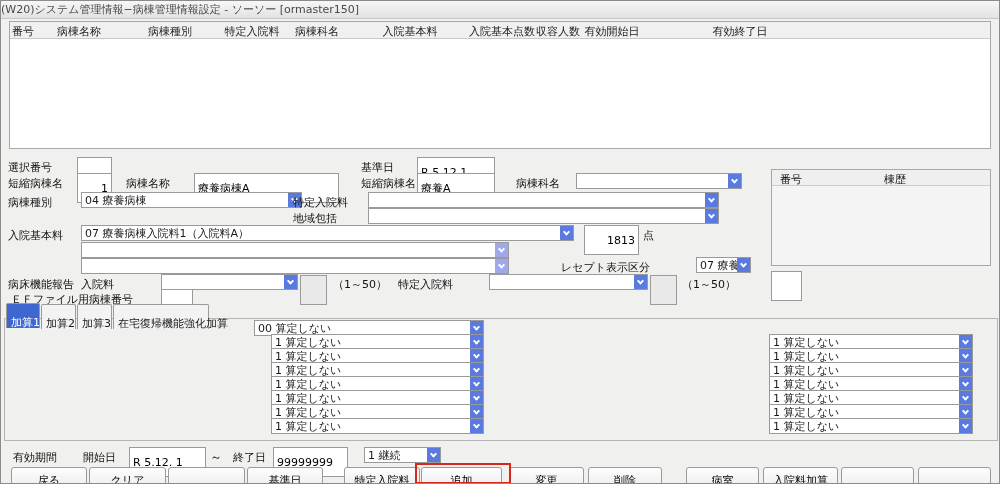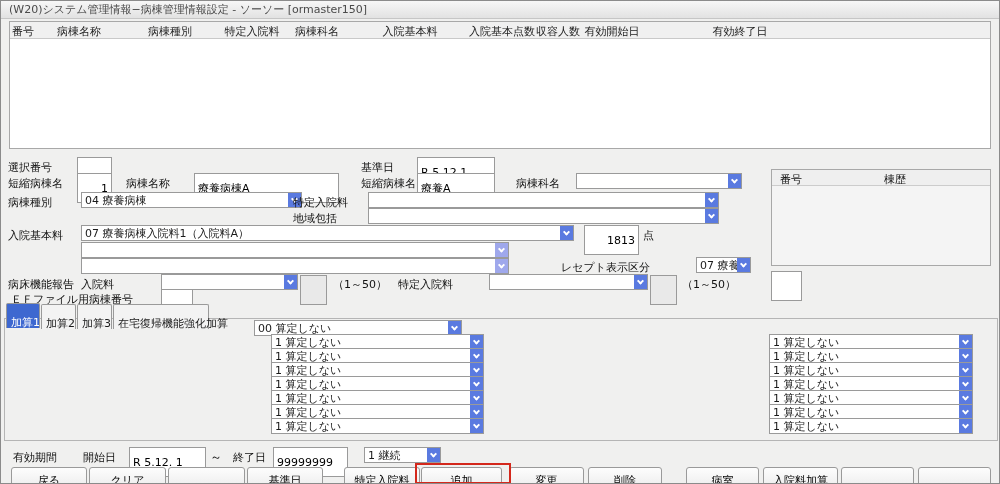--- a/index.html
+++ b/index.html
@@ -6,21 +6,21 @@
   html,body { width:1000px; height:484px; }
   body { font-family: "DejaVu Sans", "Liberation Sans", sans-serif; font-size: 11px; color:#1a1a1a; }
   #win {
     position: relative; width: 1000px; height: 484px;
     background: #f0f0ef; border: 1px solid #8b8b8b; overflow: hidden;
   }
   .titlebar {
     position: absolute; left:0; top:0; width:100%; height:18px;
     background: linear-gradient(#f7f7f7,#e2e2e2);
     border-bottom: 1px solid #c6c6c6;
-    color:#4a4a4a; line-height:18px; padding-left:8px; font-size:11px;
+    color:#4a4a4a; line-height:18px; font-size:11px;
     white-space: nowrap;
   }
   .lbl { position:absolute; white-space:nowrap; color:#111; }
   .inp {
     position:absolute; border:1px solid #9a9a9a; background:#fff;
     font: 11px "DejaVu Sans", sans-serif; padding:14px 3px; height:15px;
   }
   .inp.right { text-align:right; }
   .inp.gray { background:#e9e9e9; }
   
@@ -179,21 +179,21 @@
   <input class="inp" style="left: 160px; top: 288px; width: 32px; height: 14px;">
 
   <div class="tab active" style="left:5px;width:34px">加算1</div>
   <div class="tab" style="left:40px;width:35px">加算2</div>
   <div class="tab" style="left:76px;width:35px">加算3</div>
   <div class="tab" style="left:112px;width:96px">在宅復帰機能強化加算</div>
 
   <div class="panel"></div>
 
   <span class="lbl" style="left:12px;top:322px">看護補助加算</span>
-  <div class="dd" style="left:253px;top:319px;width:208px;z-index:2">
+  <div class="dd" style="left:253px;top:319px;width:230px;z-index:2">
     <span class="dd-val">00 算定しない</span>
     <span class="dd-btn">
         <i class="chev"></i>
       </span>
   </div>
 
   <span class="lbl" style="left:12px;top:336px">看護必要度加算</span>
   <div class="dd" style="left:270px;top:333px;width:213px;z-index:2">
     <span class="dd-val">1 算定しない</span>
     <span class="dd-btn">

